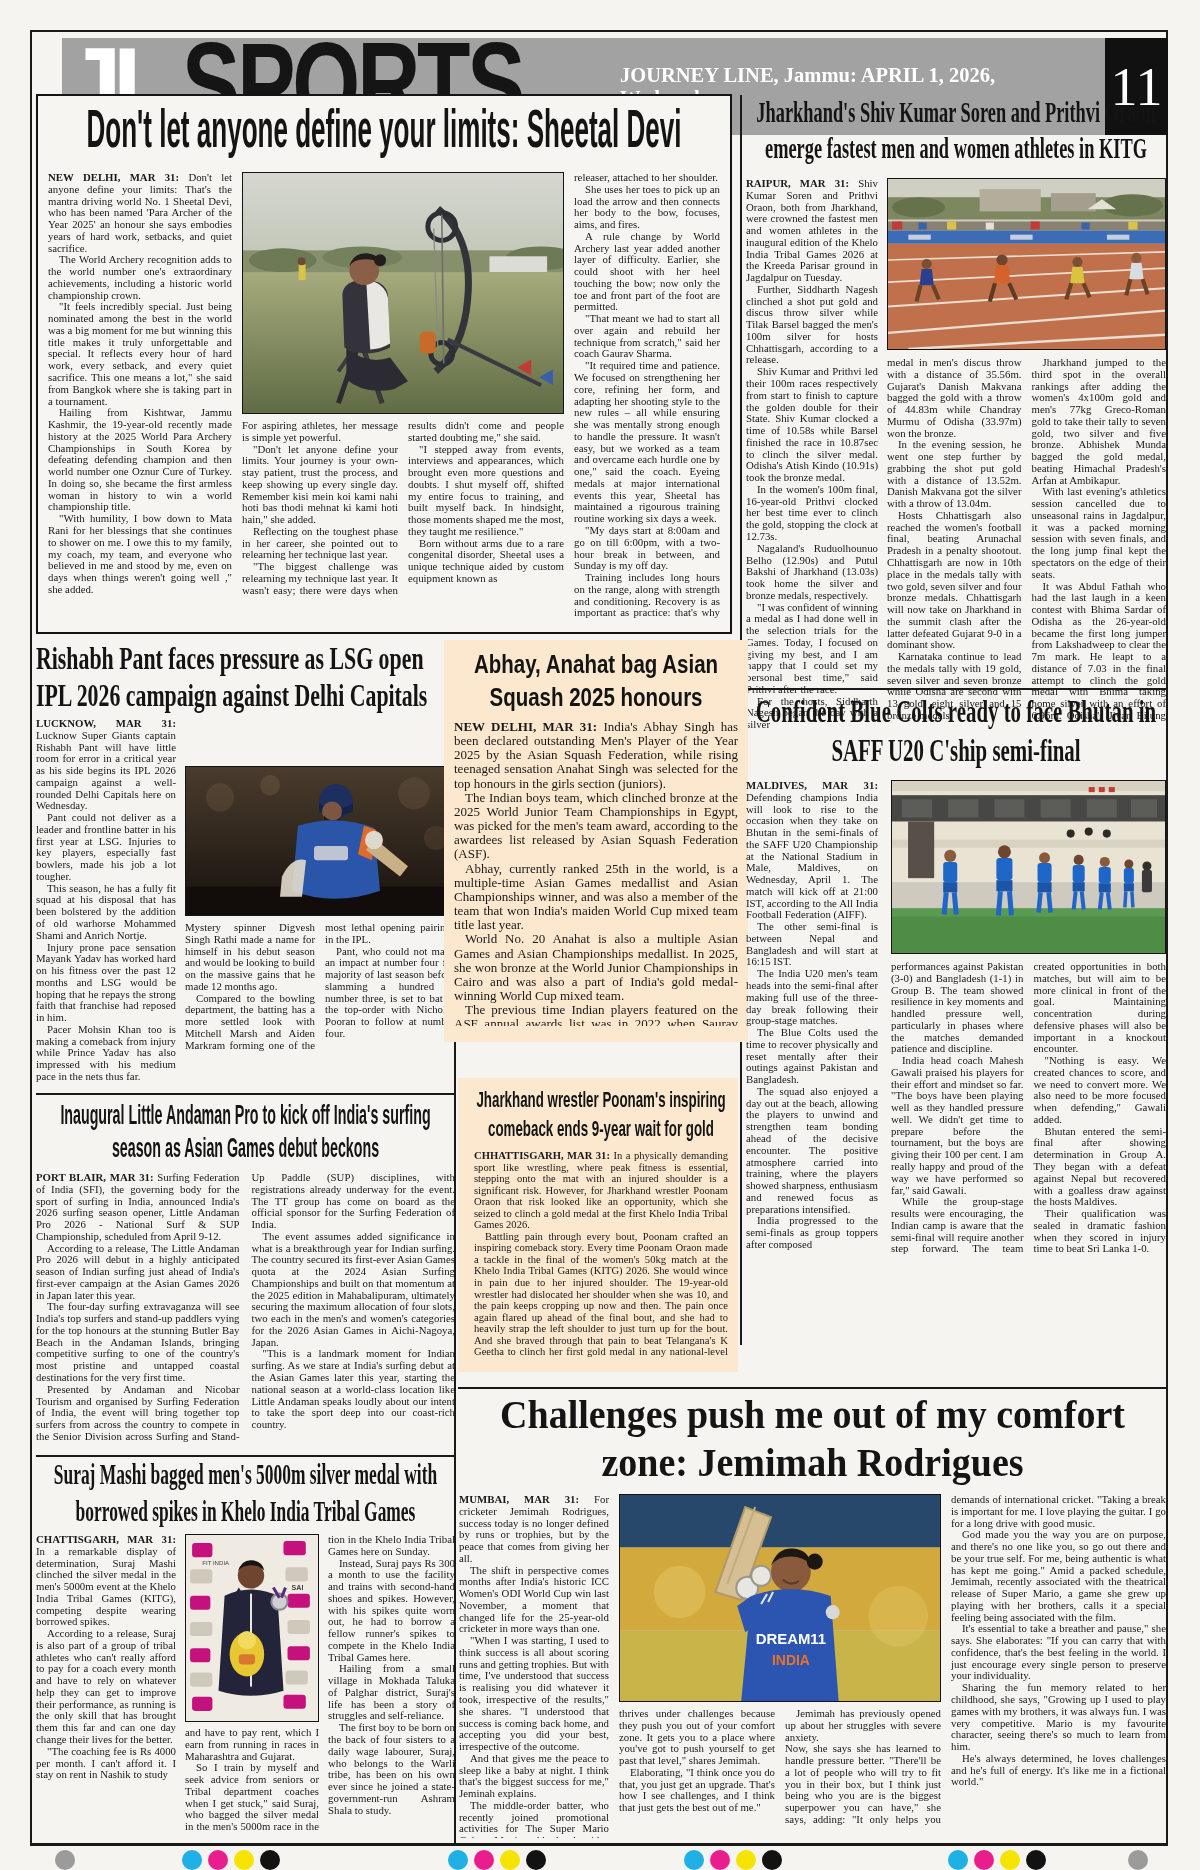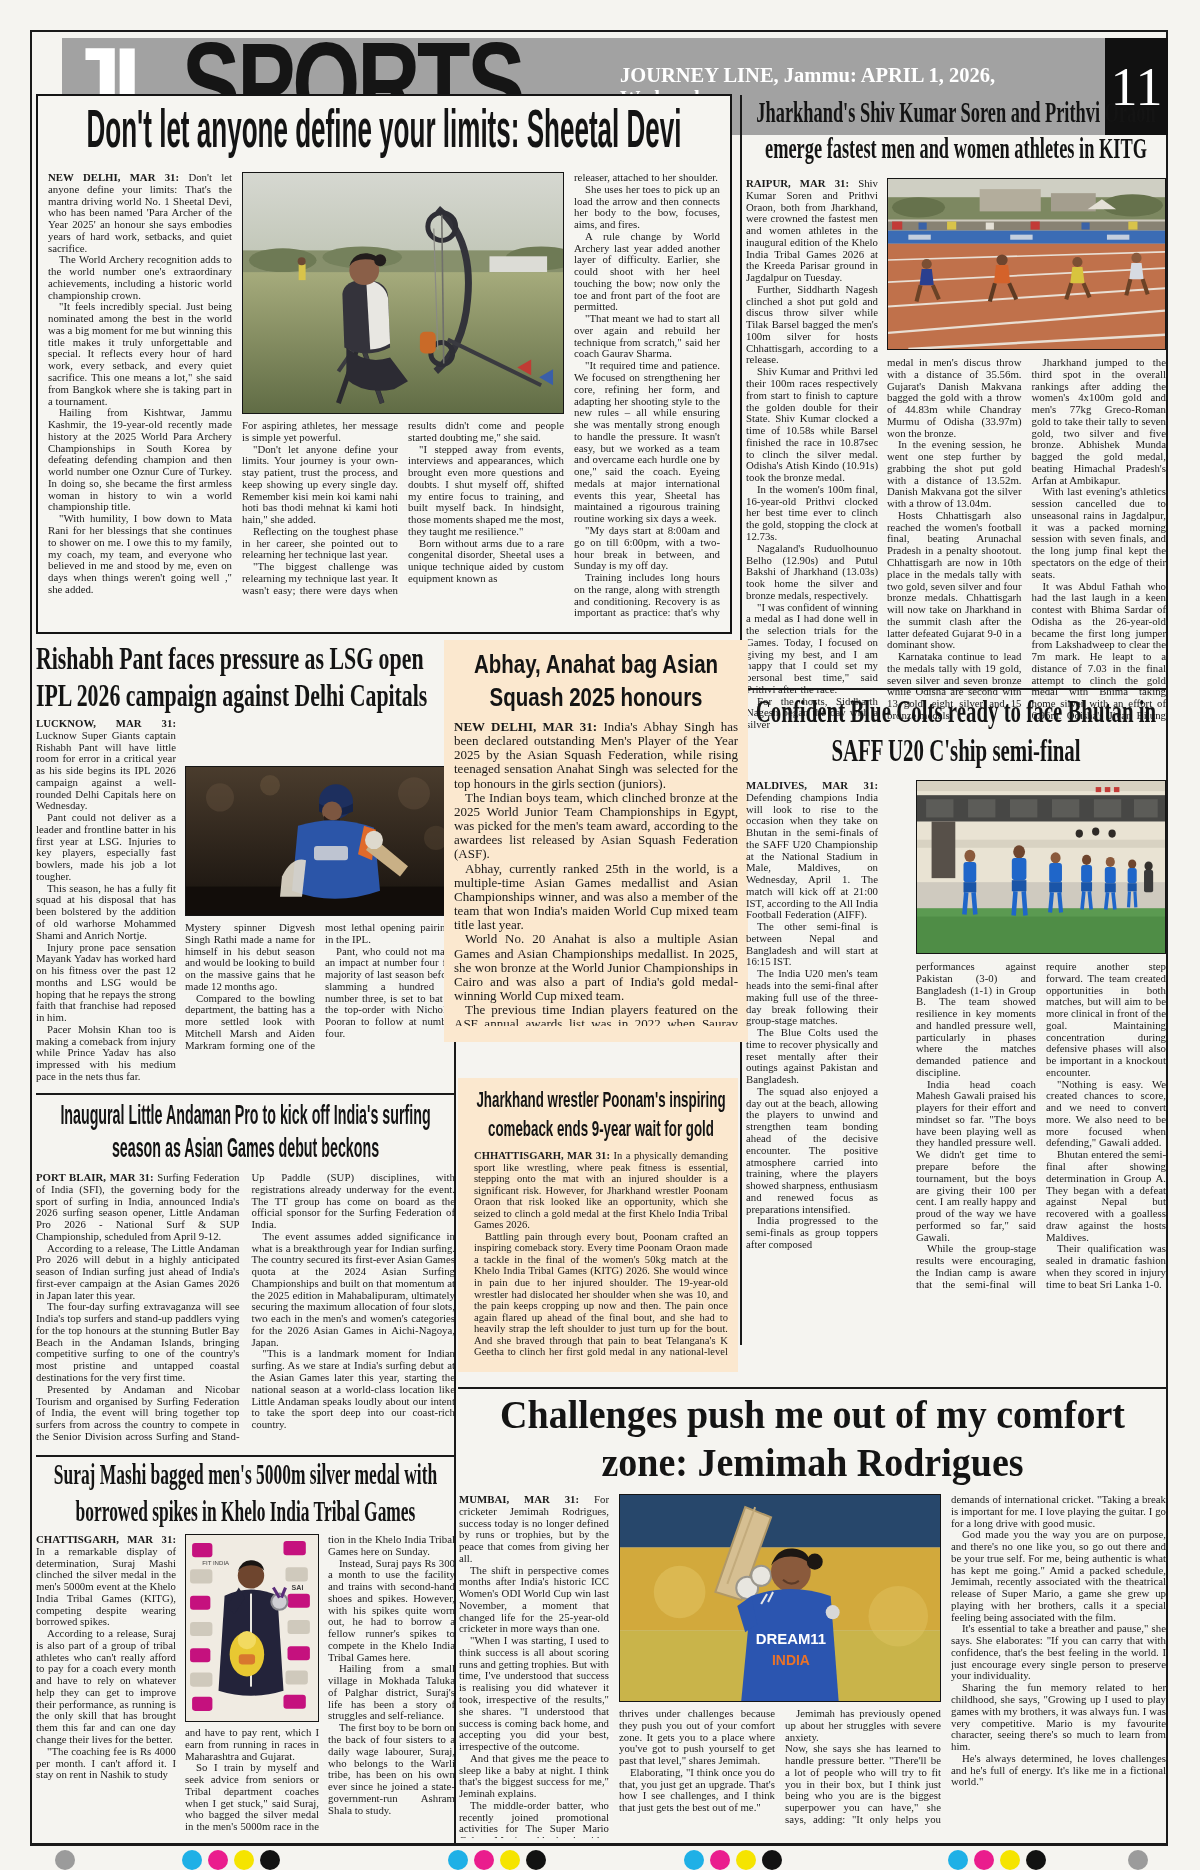--- a/index.html
+++ b/index.html
@@ -279,21 +279,21 @@
     <div class="hl hl-serif cx" style="--sx:.72;--sy:1.12;font-size:29px;line-height:1.2;height:82px;">Confident Blue Colts ready to face Bhutan in SAFF U20 C'ship semi-final</div>
     <div class="flexrow" style="gap:13px;height:560px;margin-top:6px;overflow:hidden;">
       <div class="body-col" style="width:132px;">
           <p class="para"><b>MALDIVES, MAR 31:</b> Defending champions India will look to rise to the occasion when they take on Bhutan in the semi-finals of the SAFF U20 Championship at the National Stadium in Male, Maldives, on Wednesday, April 1. The match will kick off at 21:00 IST, according to the All India Football Federation (AIFF).</p>
           <p class="para">The other semi-final is between Nepal and Bangladesh and will start at 16:15 IST.</p>
           <p class="para">The India U20 men's team heads into the semi-final after making full use of the three-day break following their group-stage matches.</p>
           <p class="para">The Blue Colts used the time to recover physically and reset mentally after their outings against Pakistan and Bangladesh.</p>
           <p class="para">The squad also enjoyed a day out at the beach, allowing the players to unwind and strengthen team bonding ahead of the decisive encounter. The positive atmosphere carried into training, where the players showed sharpness, enthusiasm and renewed focus as preparations intensified.</p>
           <p class="para">India progressed to the semi-finals as group toppers after composed</p>
         </div>
-      <div style="flex:1;margin-left:25px;">
+      <div style="flex:1;">
         <div class="photo" style="width:100%;height:174px;">
           <svg viewBox="0 0 272 170" preserveAspectRatio="none">
             <rect width="272" height="100" fill="#e9e3d3"></rect>
             <rect y="0" width="272" height="10" fill="#d7d1c1"></rect>
             <rect y="14" width="272" height="26" fill="#474745"></rect>
             <rect x="10" y="18" width="30" height="18" fill="#5c5c58"></rect>
               <rect x="56" y="18" width="30" height="18" fill="#5c5c58"></rect>
               <rect x="102" y="18" width="30" height="18" fill="#5c5c58"></rect>
               <rect x="148" y="18" width="30" height="18" fill="#5c5c58"></rect>
               <rect x="194" y="18" width="30" height="18" fill="#5c5c58"></rect>

